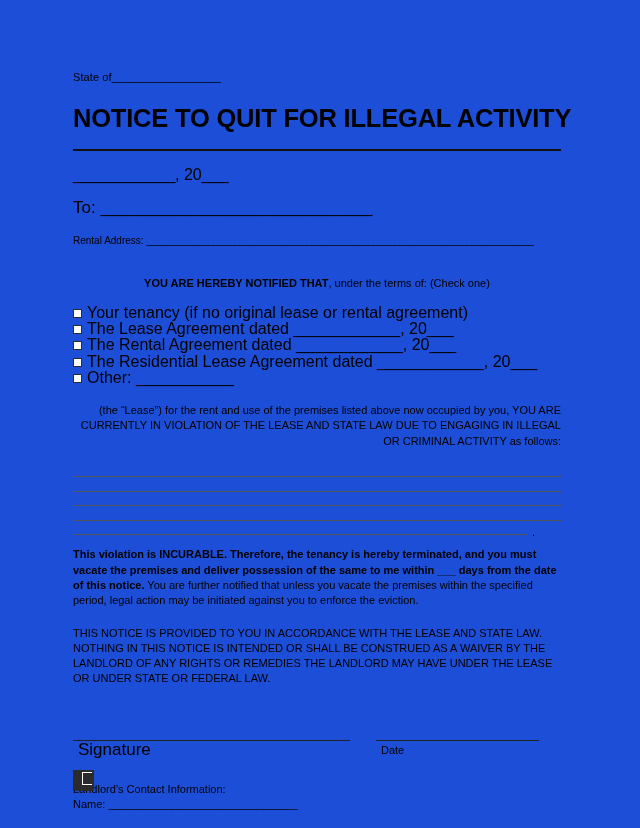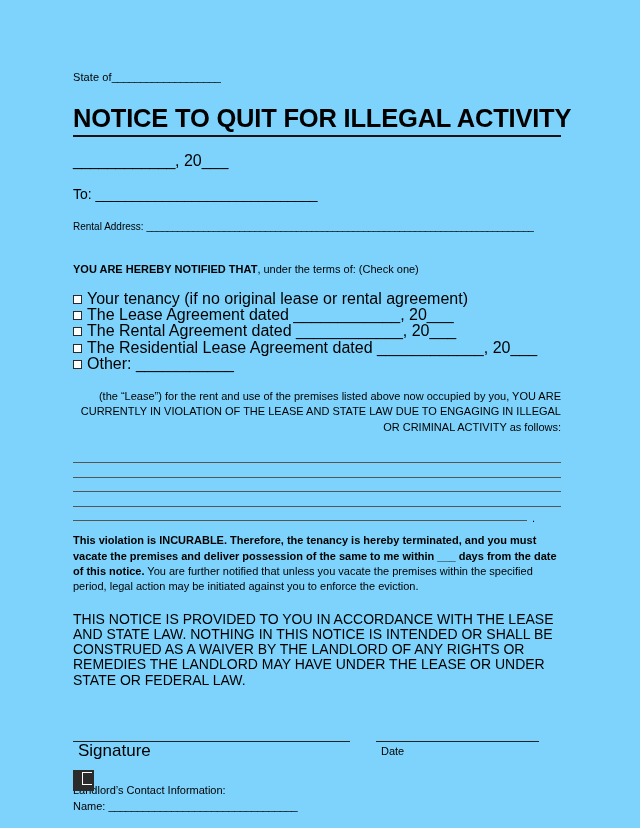--- a/index.html
+++ b/index.html
@@ -13,21 +13,21 @@
     position: relative;
     font-family: "Liberation Sans", sans-serif;
     color: #000000;
     overflow: hidden;
   }
   .page {
     position: absolute;
     left: 0; top: 0;
     width: 640px;
     height: 828px;
-    background: #7dd3fc;
+    background: #1d4ed8;
   }
   .content {
     position: absolute;
     left: 73px;
     top: 70px;
     width: 488px;
   }
 
   
   .state-row {
@@ -37,21 +37,21 @@
     white-space: nowrap;
   }
   .blank {
     letter-spacing: -0.4px;
   }
 
   
   .title-wrap {
     margin-top: 19px;
     border-bottom: 2px solid #111111;
-    padding-bottom: 2px;
+    padding-bottom: 16px;
   }
   .doc-title {
     font-size: 25.5px;
     font-weight: bold;
     letter-spacing: -0.2px;
     text-align: center;
     line-height: 30px;
     white-space: nowrap;
   }
 
@@ -59,36 +59,37 @@
   .date-row {
     margin-top: 17px;
     font-size: 16px;
     line-height: 14px;
     white-space: nowrap;
   }
 
   
   .to-row {
     margin-top: 19px;
-    font-size: 14px;
+    font-size: 17px;
     line-height: 14px;
     white-space: nowrap;
   }
   .addr-row {
     margin-top: 19px;
     font-size: 10px;
     line-height: 14px;
     white-space: nowrap;
   }
 
   
   .notified-row {
     margin-top: 28px;
     font-size: 11px;
     line-height: 14px;
+    text-align: center;
   }
   .notified-row b { font-weight: bold; }
 
   
   .check-list {
     margin-top: 15px;
   }
   .check-item {
     font-size: 16px;
     line-height: 16.2px;
@@ -137,21 +138,21 @@
   .incurable-para {
     margin-top: 12px;
     font-size: 11px;
     line-height: 15.3px;
   }
   .incurable-para b { font-weight: bold; }
 
   
   .accordance-para {
     margin-top: 17px;
-    font-size: 14px;
+    font-size: 11px;
     line-height: 15.3px;
   }
 
   
   .sig-block {
     margin-top: 53px;
     position: relative;
     height: 34px;
   }
   .sig-line {

